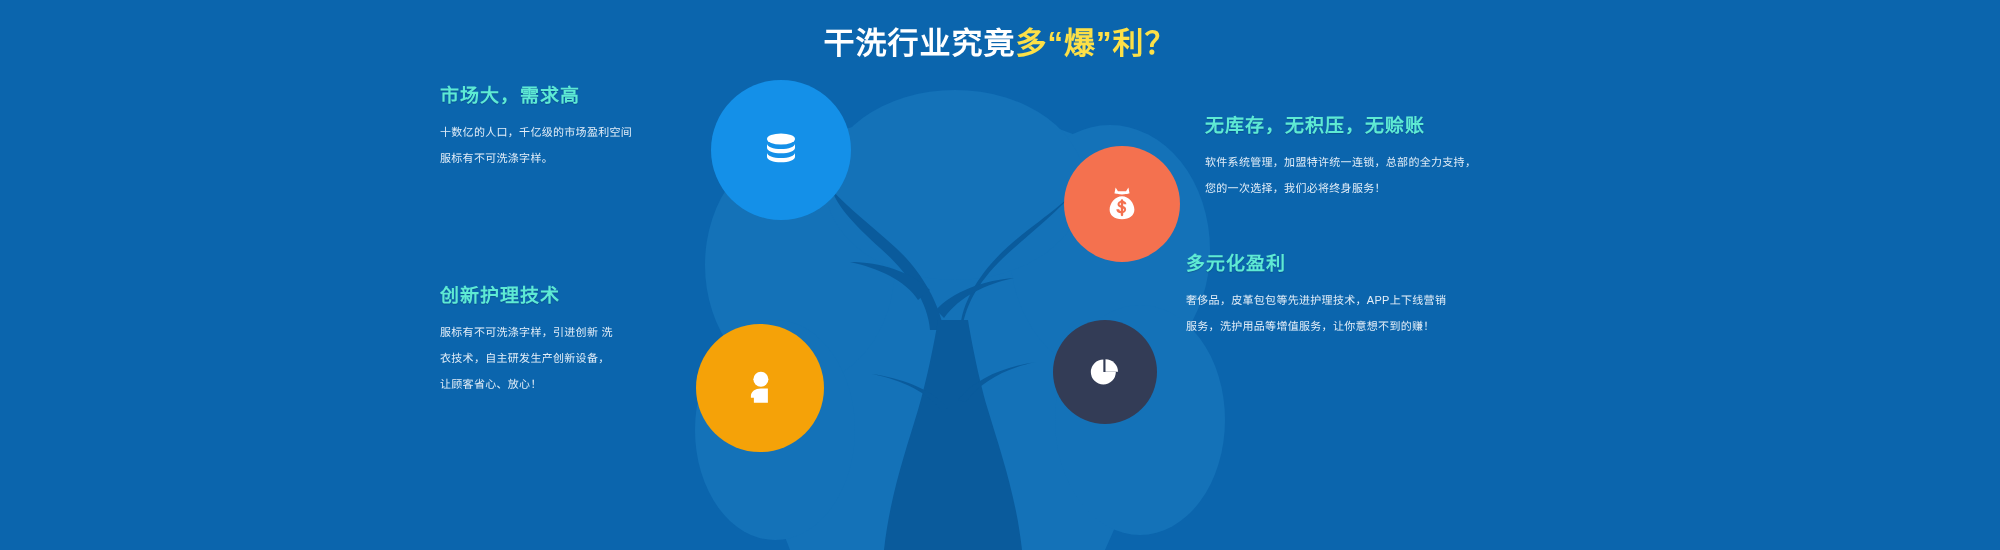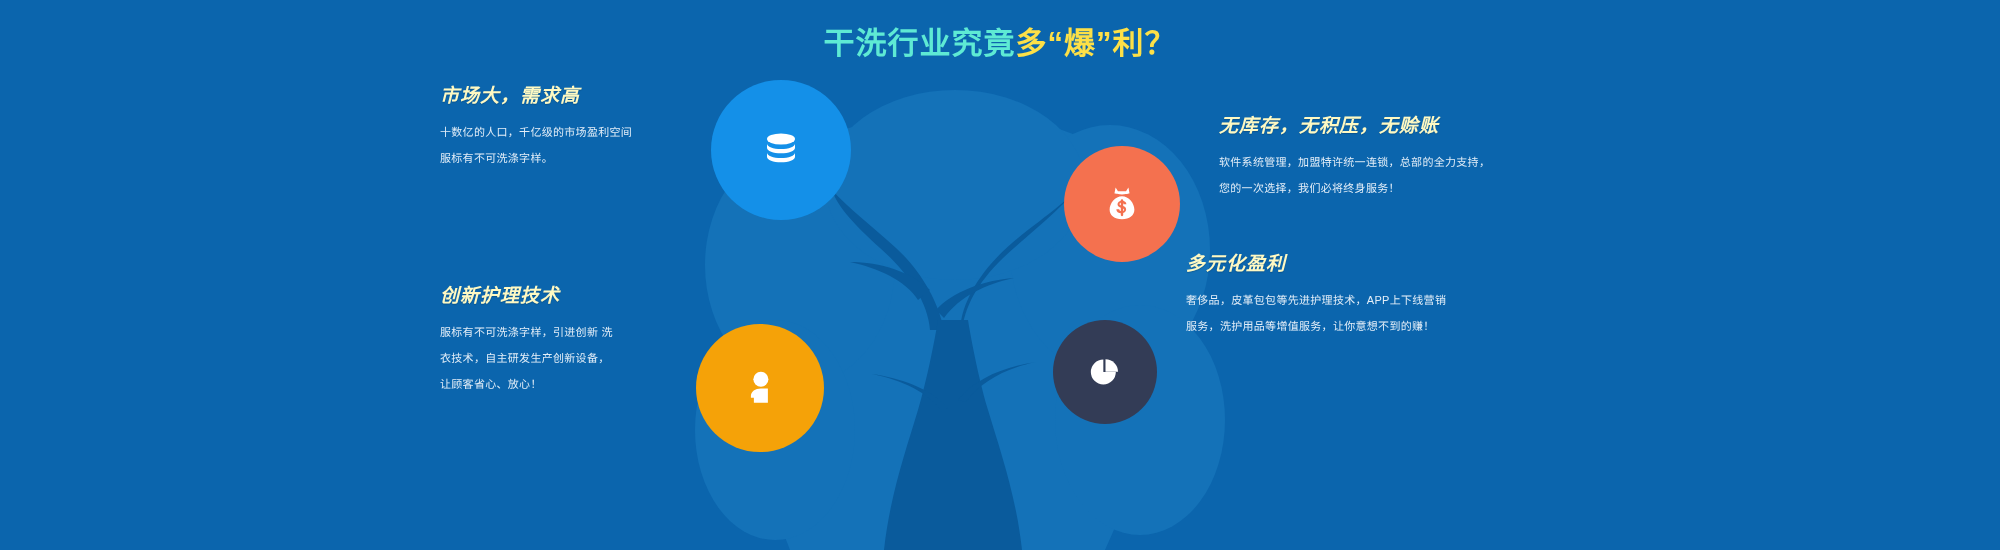--- a/index.html
+++ b/index.html
@@ -29,50 +29,49 @@
     position:absolute;
     left:0; top:24px;
     width:2000px;
     text-align:center;
     white-space:nowrap;
     font-size:31px;
     font-weight:bold;
     letter-spacing:1px;
     line-height:1.3;
   }
-  #headline .hl-white { color:#5eead4; }
+  #headline .hl-white { color:#ffffff; }
   #headline .hl-yellow { color:#fde047; }
 
   
   .feature { position:absolute; }
   .feat-title {
-    color:#fef9c3;
+    color:#5eead4;
     font-size:19px;
     font-weight:bold;
     letter-spacing:1px;
     margin-bottom:12px;
     text-shadow:0 1px 1px rgba(0,0,0,.18);
     white-space:nowrap;
-    font-style:italic;
   }
   .feat-body {
     color:#e3eef8;
     font-size:11px;
     line-height:26px;
     letter-spacing:.3px;
   }
   .feat-body p { margin:0; white-space:nowrap; }
 
   
   .feature.left { text-align:left; }
   .feature.right { text-align:left; }
 
   #feature-market  { left:440px; top:80px;  width:260px; }
   #feature-market .feat-title { text-align:left; }
-  #feature-stock   { left:1205px; top:110px; width:420px;margin-left:14px; }
+  #feature-stock   { left:1205px; top:110px; width:420px; }
   #feature-tech    { left:440px;  top:280px; width:260px; }
   #feature-profit  { left:1186px; top:248px; width:420px; }
 
   
   .circle {
     position:absolute;
     border-radius:50%;
     display:flex;
     align-items:center;
     justify-content:center;

